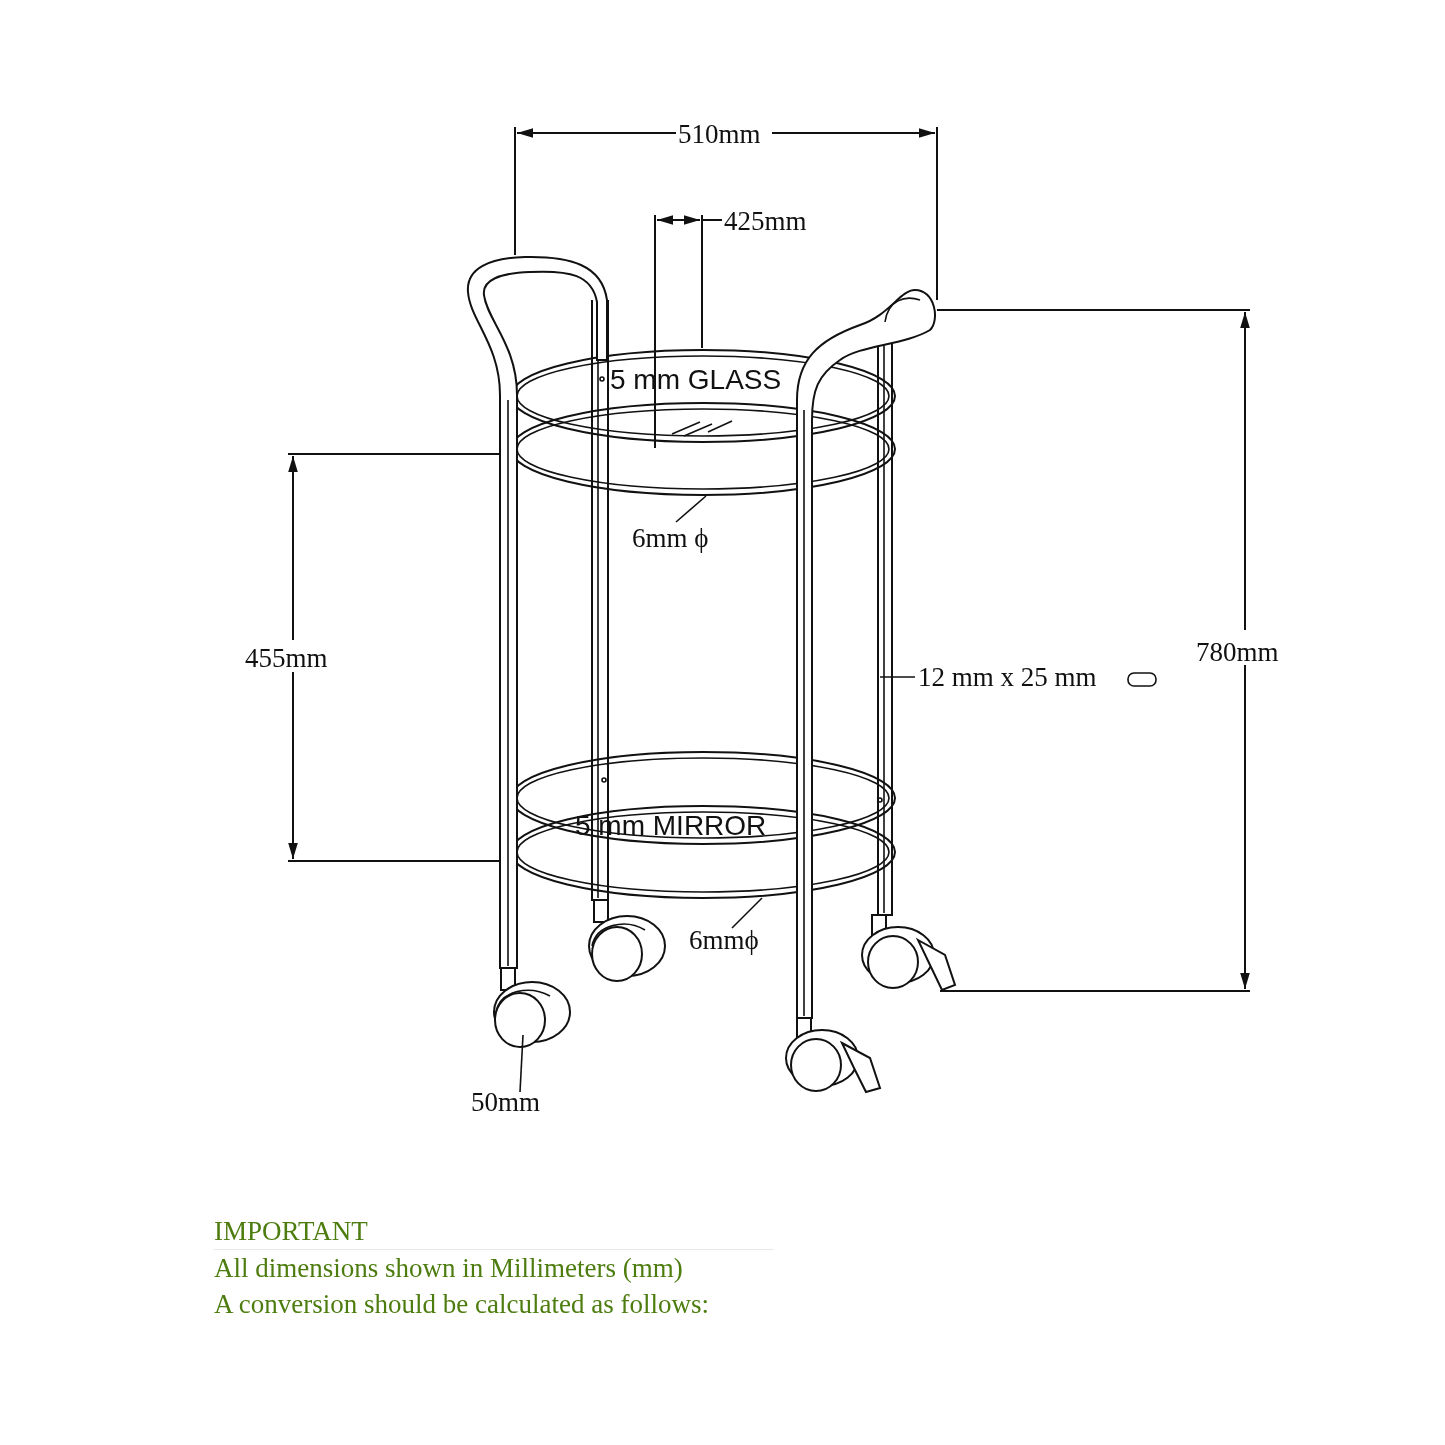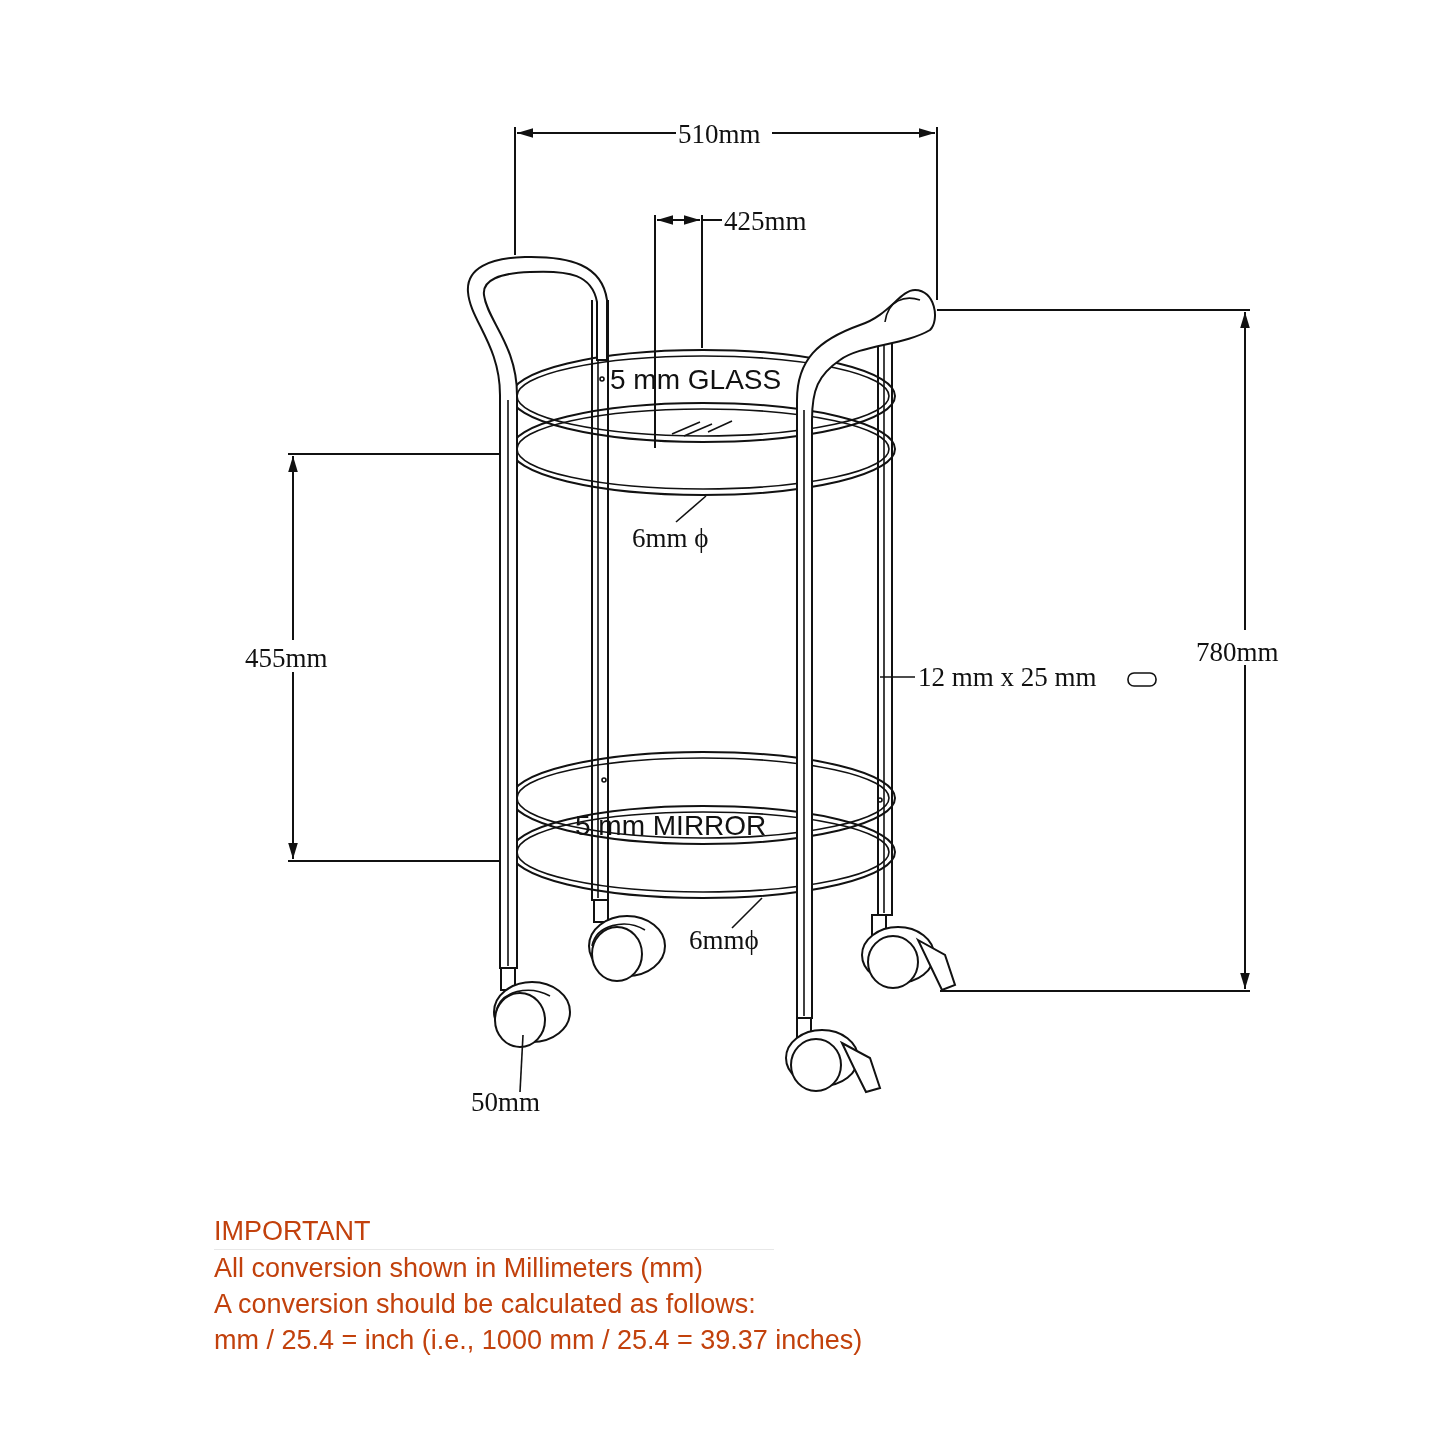--- a/index.html
+++ b/index.html
@@ -5,22 +5,22 @@
     html, body { margin: 0; padding: 0; background: #ffffff; }
     body { width: 1445px; height: 1445px; position: relative; overflow: hidden; }
     #drawing { position: absolute; left: 0; top: 0; width: 1445px; height: 1445px; }
     .dim-text { font-family: "Liberation Serif", "DejaVu Serif", serif; font-size: 27px; fill: #111; }
     .label-text { font-family: "Liberation Sans", "DejaVu Sans", sans-serif; font-size: 28px; fill: #111; }
     .ln { stroke: #111; stroke-width: 2; fill: none; }
     .thin { stroke: #111; stroke-width: 1.6; fill: none; }
     .tube { stroke: #111; stroke-width: 2; fill: #fff; }
     .notes {
       position: absolute; left: 214px; top: 1213px;
-      font-family: Liberation Sans, sans-serif;
-      color: #c2410c; font-size: 27px; line-height: 36px;
+      font-family: Liberation Serif, serif;
+      color: #4d7c0f; font-size: 27px; line-height: 36px;
     }
     .notes .heading { display: block; border-bottom: 1px solid #e8e8e8; width: 560px; padding-bottom: 0; }
     .notes .line { display: block; white-space: nowrap; }
   </style>
 </head>
 <body>
 
 <svg id="drawing" viewBox="0 0 1445 1445" xmlns="http://www.w3.org/2000/svg">
   <defs>
     <marker id="arr" viewBox="0 0 10 10" refX="10" refY="5" markerWidth="12" markerHeight="8" orient="auto-start-reverse">
@@ -136,16 +136,15 @@
   </g>
 
   <g>
     <line class="thin" x1="523" y1="1035" x2="520" y2="1092"></line>
     <text class="dim-text" x="471" y="1111">50mm</text>
   </g>
 </svg>
 
 <div class="notes">
   <span class="heading">IMPORTANT</span>
-  <span class="line">All conversion shown in Millimeters (mm)</span>
+  <span class="line">All dimensions shown in Millimeters (mm)</span>
   <span class="line">A conversion should be calculated as follows:</span>
-  <span class="line">mm / 25.4 = inch (i.e., 1000 mm / 25.4 = 39.37 inches)</span>
 </div>
 
 </body></html>

